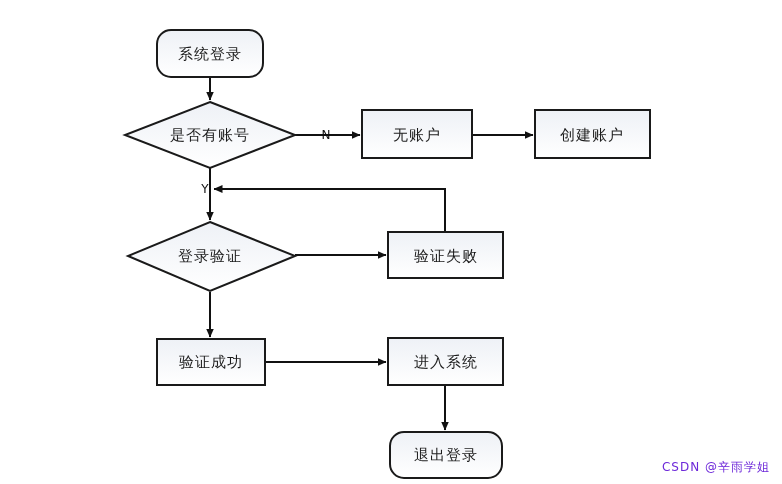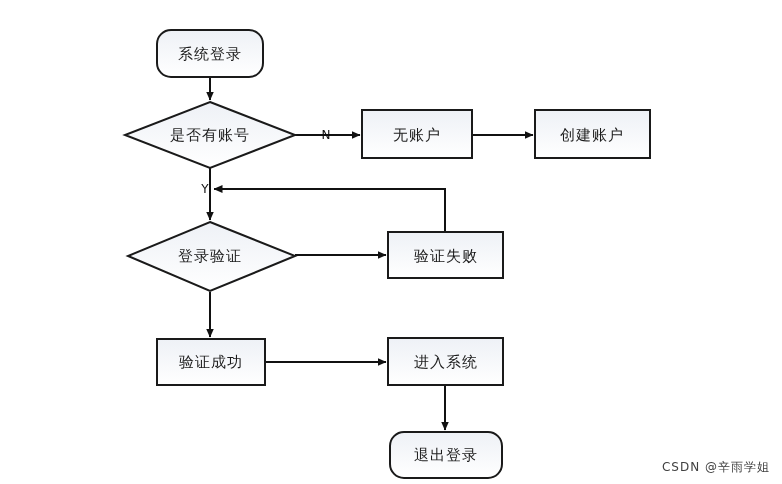--- a/index.html
+++ b/index.html
@@ -46,21 +46,21 @@
     stroke: #111111;
     stroke-width: 2;
     fill: none;
   }
   .watermark {
     position: absolute;
     right: 12px;
     bottom: 8px;
     font-family: "DejaVu Sans", "Liberation Sans", sans-serif;
     font-size: 12px;
-    color: #404040;
+    color: #6d28d9;
     letter-spacing: 1px;
     white-space: nowrap;
     user-select: none;
   }
 </style>
 </head>
 <body>
 
 <svg id="flow-canvas" viewBox="0 0 782 484">
   <defs>

